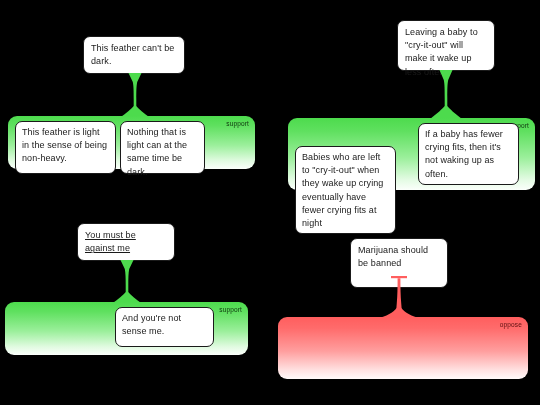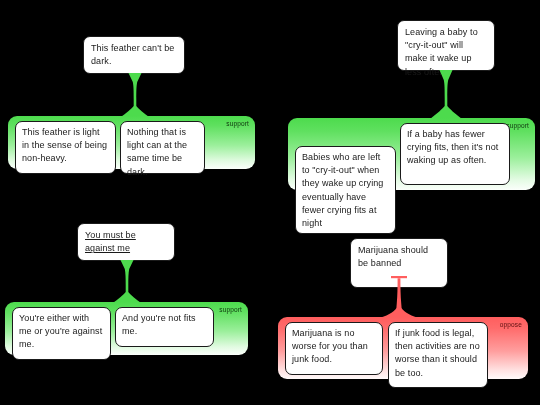--- a/index.html
+++ b/index.html
@@ -126,59 +126,56 @@
                  C15.7 19 15.6 14 14.8 10 Z" fill="#4ddb4d"></path>
       </svg>
     </div>
 
     <div class="premise-panel support" style="left:18px; top:118px; width:247px; height:72px;">
       <span class="panel-tag support">support</span>
     </div>
 
     <div class="premise-box" style="left:25px; top:123px; width:101px; height:88px;margin-top:23px;">Babies who are left to "cry-it-out" when they wake up crying eventually have fewer crying fits at night</div>
 
-    <div class="premise-box" style="left:130px; top:123px; width:110px; height:62px;">If a baby has fewer crying fits, then it's not waking up as often.</div>
+    <div class="premise-box" style="left:148px; top:123px; width:101px; height:62px;">If a baby has fewer crying fits, then it's not waking up as often.</div>
   </div>
 
   <div class="arg-group" style="left:0px; top:210px; width:270px; height:195px;">
 
     <div class="claim-box" style="left:77px; top:13px; width:98px; height:38px;text-decoration:underline;">You must be against me</div>
 
     <div class="connector" style="left:110px; top:50px; width:34px; height:45px;">
       <svg width="34" height="45" viewBox="0 0 34 45">
         <path d="M10.5 0 H23.5 L19.2 9 C18.4 13 18.3 18 18.3 25 L18.3 32
                  C21 35 25 39 33 44 L1 44 C9 39 13 35 15.7 32 L15.7 25
                  C15.7 18 15.6 13 14.8 9 Z" fill="#4ddb4d"></path>
       </svg>
     </div>
 
     <div class="premise-panel support" style="left:5px; top:92px; width:243px; height:53px;">
       <span class="panel-tag support">support</span>
     </div>
 
-    <div class="premise-box" style="left:12px; top:97px; width:99px; height:53px;">You're either with me or you're against me.</div>
 
-    <div class="premise-box" style="left:115px; top:97px; width:99px; height:40px;">And you're not fits me.</div>
+    <div class="premise-box" style="left:115px; top:97px; width:99px; height:40px;">And you're not sense me.</div>
   </div>
 
   <div class="arg-group" style="left:270px; top:220px; width:270px; height:185px;">
 
     <div class="claim-box" style="left:80px; top:18px; width:98px; height:50px;">Marijuana should be banned</div>
 
     <div class="connector" style="left:108px; top:56px; width:42px; height:43px;">
       <svg width="42" height="43" viewBox="0 0 42 43">
         <rect x="13" y="0" width="16" height="2.2" fill="#ff5e5e"></rect>
         <path d="M19.6 2.2 H22.4 C22.4 12 22.6 20 23.2 27 L23.6 32
                  C25.5 35 29 38.5 41 42 L1 42 C13 38.5 16.5 35 18.4 32 L18.8 27
                  C19.4 20 19.6 12 19.6 2.2 Z" fill="#ff5e5e"></path>
       </svg>
     </div>
 
     <div class="premise-panel oppose" style="left:8px; top:97px; width:250px; height:62px;">
       <span class="panel-tag oppose">oppose</span>
     </div>
 
-    <div class="premise-box" style="left:15px; top:102px; width:98px; height:53px;">Marijuana is no worse for you than junk food.</div>
 
-    <div class="premise-box" style="left:118px; top:102px; width:100px; height:66px;">If junk food is legal, then activities are no worse than it should be too.</div>
   </div>
 
 </div>
 
 </body></html>

